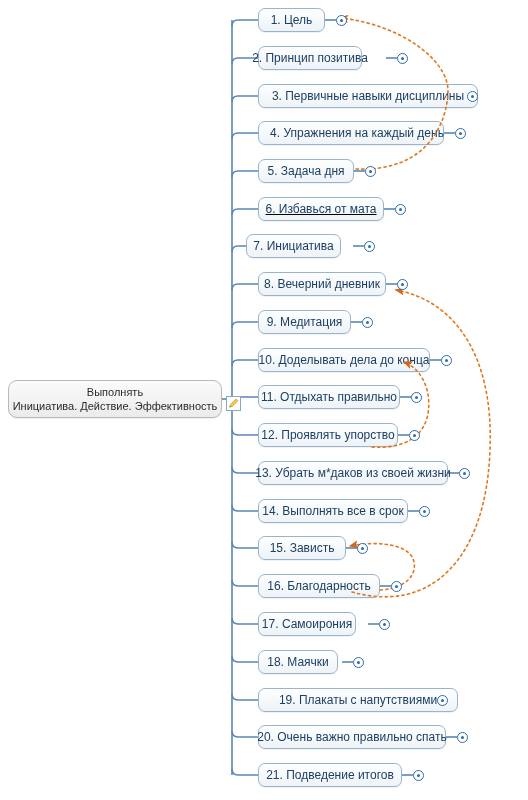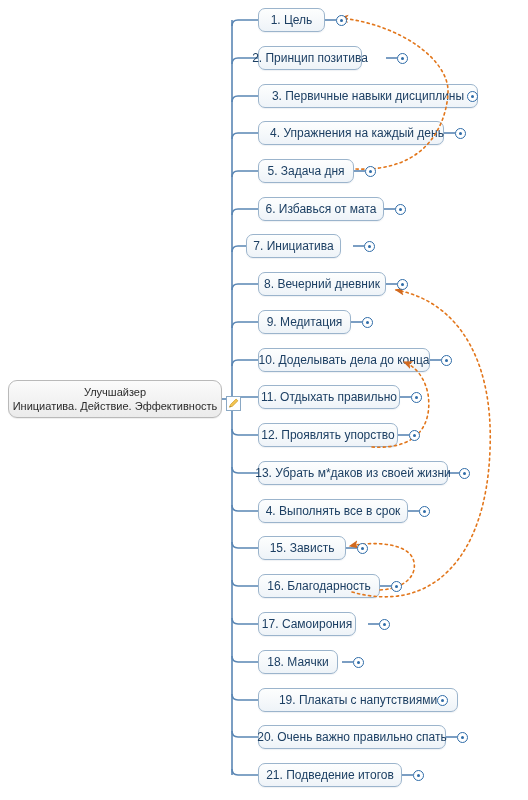--- a/index.html
+++ b/index.html
@@ -177,21 +177,21 @@
     <path d="M 356,169 C 430,172 447,120 448,92 C 449,60 400,24 340,18" fill="none" stroke="#e2761b" stroke-width="1.6" stroke-dasharray="2.2 3.4" stroke-linecap="round" marker-end="url(#arrow-o)"></path>
 
     <path d="M 352,592 C 430,614 486,560 490,450 C 494,352 452,300 396,290" fill="none" stroke="#e2761b" stroke-width="1.6" stroke-dasharray="2.2 3.4" stroke-linecap="round" marker-end="url(#arrow-o)"></path>
 
     <path d="M 372,447 C 422,450 432,420 428,394 C 424,375 414,366 404,362" fill="none" stroke="#e2761b" stroke-width="1.6" stroke-dasharray="2.2 3.4" stroke-linecap="round" marker-end="url(#arrow-o)"></path>
 
     <path d="M 380,590 C 414,588 420,566 410,554 C 398,542 370,542 350,546" fill="none" stroke="#e2761b" stroke-width="1.6" stroke-dasharray="2.2 3.4" stroke-linecap="round" marker-end="url(#arrow-o)"></path>
   </svg>
 
   <div id="root-node">
-    <span class="root-line">Улучшайзер</span>
+    <span class="root-line">Выполнять</span>
     <span class="root-line">Инициатива. Действие. Эффективность</span>
   </div>
 
   <svg id="root-edit-icon" viewBox="0 0 15 15">
     <rect x="0.5" y="0.5" width="14" height="14" fill="#ffffff" stroke="#8aa8c4" stroke-width="1"></rect>
     <path d="M3.5,11.2 L4.6,8.4 L10.1,3.0 L11.9,4.8 L6.4,10.2 Z" fill="#f5c451" stroke="#c99a1e" stroke-width="0.7"></path>
     <path d="M3.5,11.2 L4.6,10.6 L4.1,10.1 Z" fill="#4a4a4a"></path>
   </svg>
 
   <div id="nodes-host">
@@ -218,21 +218,21 @@
       </div>
       <div class="collapse-marker" style="left: 455px; top: 127.5px;">
         <i></i>
       </div>
       <div class="node" style="left: 258px; top: 159px; width: 96px;">
         <span class="node-label">5. Задача дня</span>
       </div>
       <div class="collapse-marker" style="left: 365px; top: 165.5px;">
         <i></i>
       </div>
-      <div class="node" style="left: 258px; top: 197px; width: 126px;">
+      <div class="node" style="left: 258px; top: 197px; width: 126px; text-decoration: underline;">
         <span class="node-label">6. Избавься от мата</span>
       </div>
       <div class="collapse-marker" style="left: 395px; top: 203.5px;">
         <i></i>
       </div>
       <div class="node" style="left: 246px; top: 234px; width: 95px;">
         <span class="node-label">7. Инициатива</span>
       </div>
       <div class="collapse-marker" style="left: 364px; top: 240.5px;">
         <i></i>
@@ -267,21 +267,21 @@
       <div class="collapse-marker" style="left: 409px; top: 429.5px;">
         <i></i>
       </div>
       <div class="node" style="left: 258px; top: 461px; width: 190px;">
         <span class="node-label">13. Убрать м*даков из своей жизни</span>
       </div>
       <div class="collapse-marker" style="left: 459px; top: 467.5px;">
         <i></i>
       </div>
       <div class="node" style="left: 258px; top: 499px; width: 150px;">
-        <span class="node-label">4. Выполнять все в срок</span>
+        <span class="node-label">14. Выполнять все в срок</span>
       </div>
       <div class="collapse-marker" style="left: 419px; top: 505.5px;">
         <i></i>
       </div>
       <div class="node" style="left: 258px; top: 536px; width: 88px;">
         <span class="node-label">15. Зависть</span>
       </div>
       <div class="collapse-marker" style="left: 357px; top: 542.5px;">
         <i></i>
       </div>

